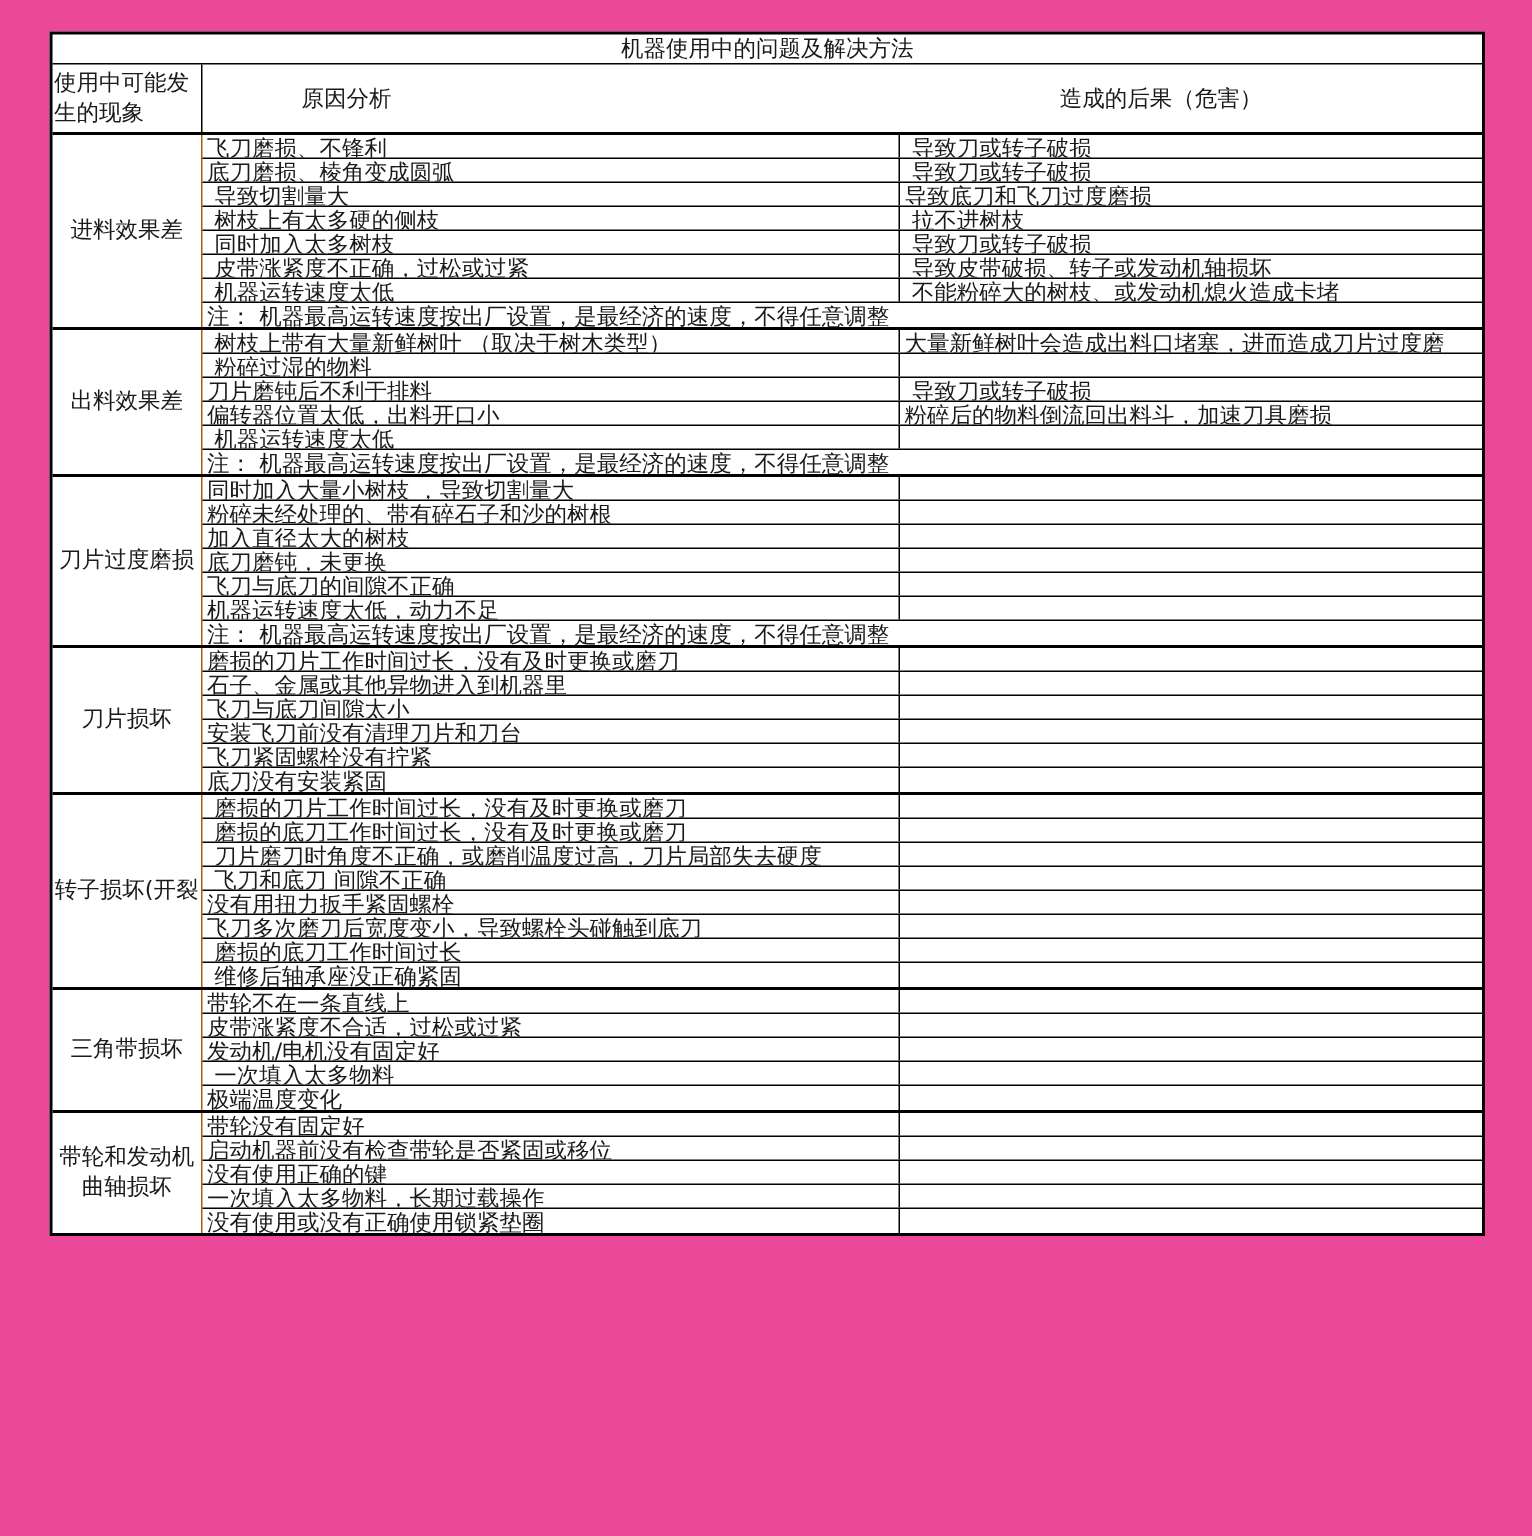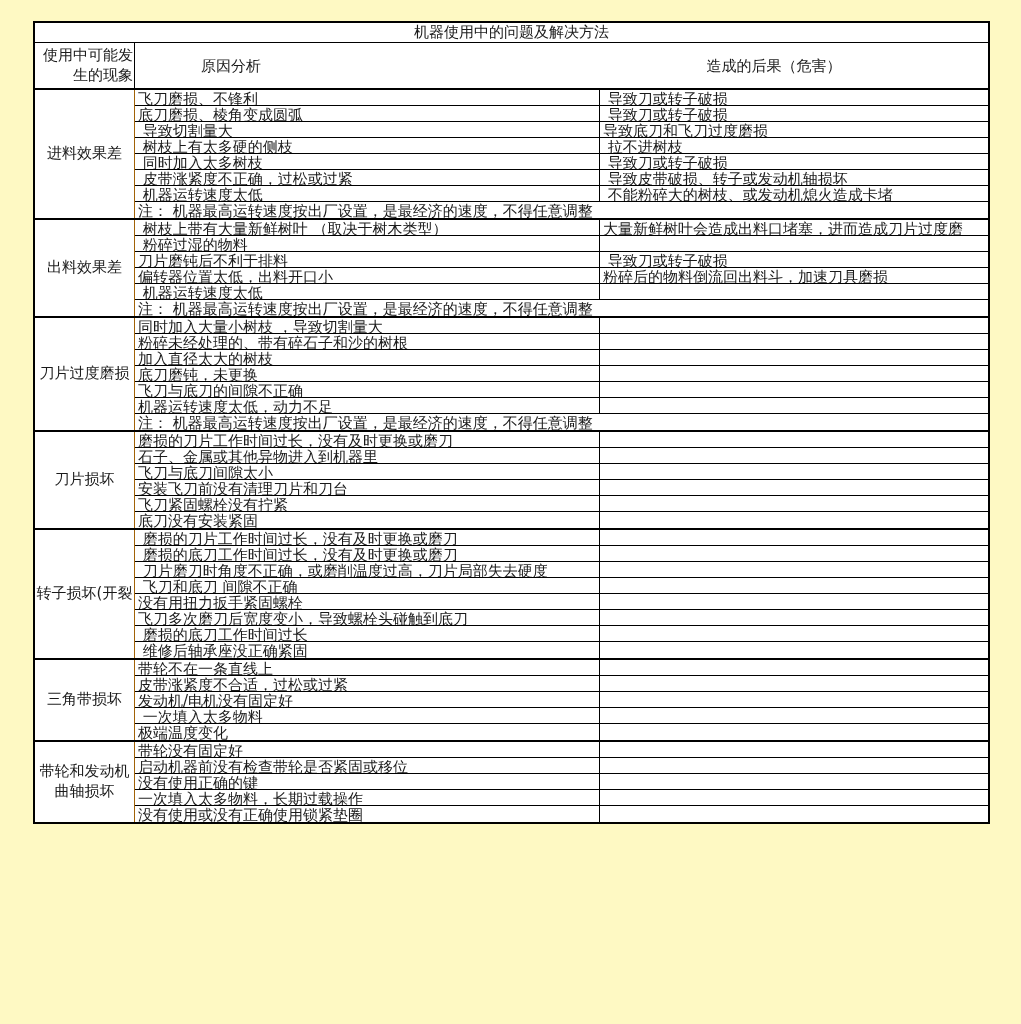--- a/index.html
+++ b/index.html
@@ -3,41 +3,41 @@
 <meta charset="utf-8">
 <style>
   * { margin: 0; padding: 0; box-sizing: border-box; }
   html, body {
     width: 1021px; height: 1024px;
     background: #ffffff;
     color: #1a1a1a;
     font-family: "DejaVu Sans", "Liberation Sans", sans-serif;
     overflow: hidden;
   }
-  .sheet { position: relative; width: 1021px; height: 1024px; background: #fef9c3; }
+  .sheet { position: relative; width: 1021px; height: 1024px; background: #ec4899; }
   .tbl {
     position: absolute; left: 33px; top: 21px; width: 957px;
     border: 2px solid #000;
     background: #fff;
     font-size: 15px;
   }
   .title-row {
     height: 20px; line-height: 19px;
     border-bottom: 1px solid #000;
     text-align: center;
     overflow: hidden; white-space: nowrap;
   }
   .header-row {
     display: flex; height: 47px;
     border-bottom: 2px solid #000;
   }
   .phenom-hdr {
     width: 100px; border-right: 1px solid #000;
     display: flex; align-items: center; justify-content: center;
-    text-align: right; line-height: 1.3; padding: 0 1px;
+    text-align: left; line-height: 1.3; padding: 0 1px;
   }
   .cause-result-hdr { flex: 1; position: relative; }
   .cause-hdr {
     position: absolute; left: 66px; top: 50%; transform: translateY(-50%);
     white-space: nowrap;
   }
   .result-hdr {
     position: absolute; left: 445px; width: 388px; top: 50%; transform: translateY(-50%);
     text-align: center; white-space: nowrap;
   }

